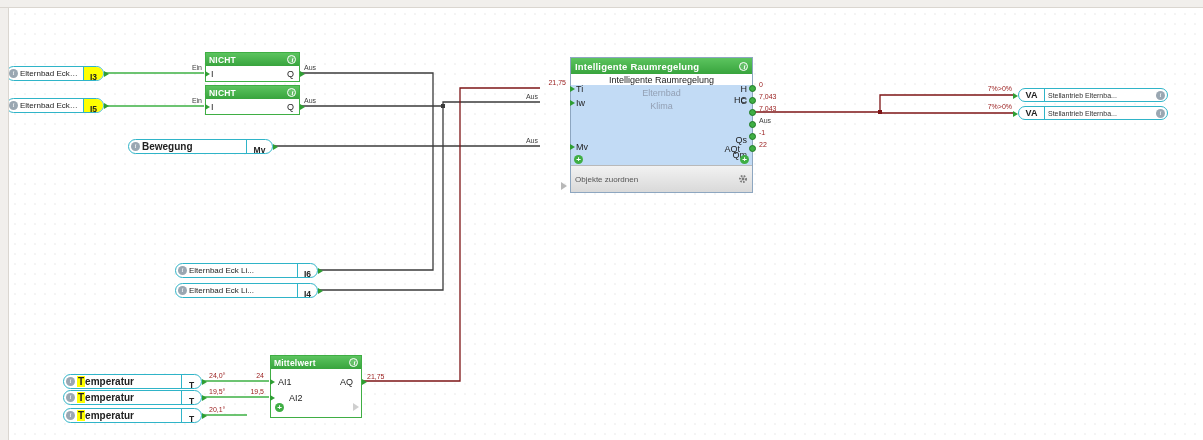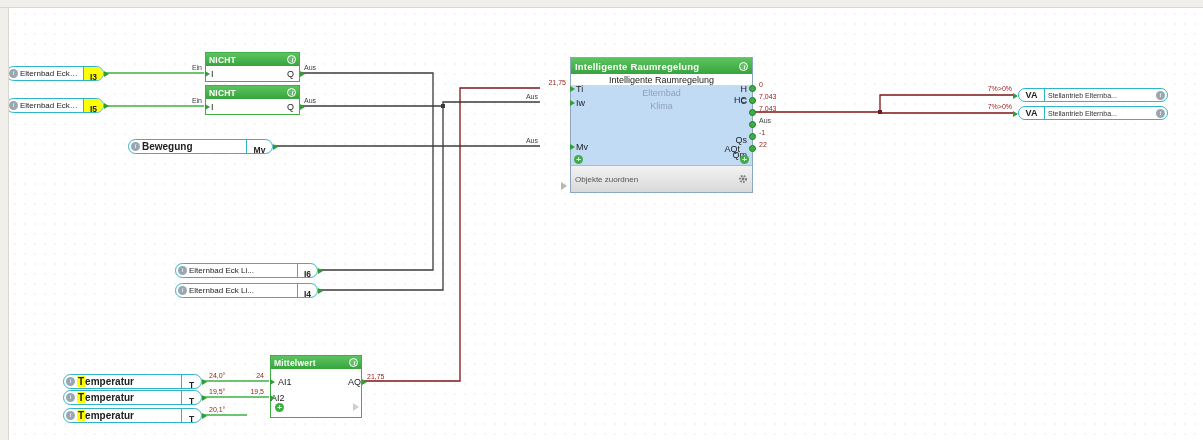--- a/index.html
+++ b/index.html
@@ -207,22 +207,22 @@
     </div>
   </div>
   <span class="garrow" style="left:561px;top:182px"></span>
 
   <div class="fblock" style="left:270px;top:355px;width:92px;height:63px">
     <div class="fhead">
       <span>Mittelwert</span>
       <span class="info"></span>
     </div>
     <span class="ptxt" style="left:7px;top:21px">AI1</span>
-    <span class="ptxt" style="left:0;top:37px">AI2</span>
-    <span class="ptxt r" style="right:0;top:21px">AQ</span>
+    <span class="ptxt" style="left:18px;top:37px">AI2</span>
+    <span class="ptxt r" style="right:8px;top:21px">AQ</span>
     <span class="plus" style="left:4px;top:47px"></span>
     <span class="tri" style="left:-1px;top:23px"></span>
     <span class="tri" style="left:-1px;top:39px"></span>
     <span class="tri" style="right:-6px;top:23px"></span>
     <span class="garrow" style="right:2px;top:47px;border-left-color:#cfcfcf"></span>
   </div>
 
   <div class="va" style="left:1018px;top:88px;width:150px">
     <span class="tri" style="left:-6px;top:4px"></span>
     <span class="va-tag">VA</span>

